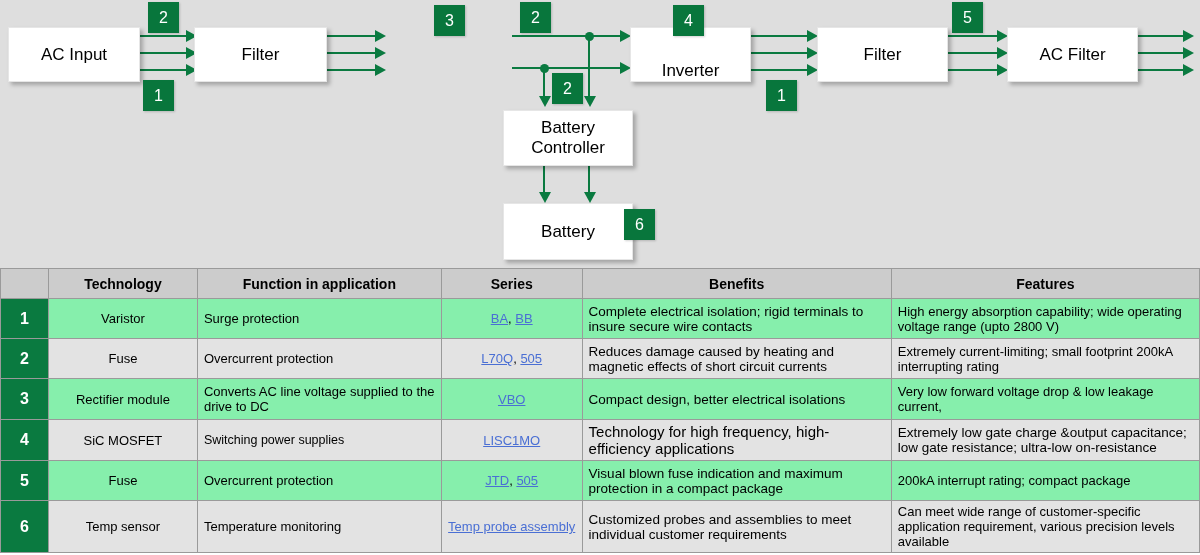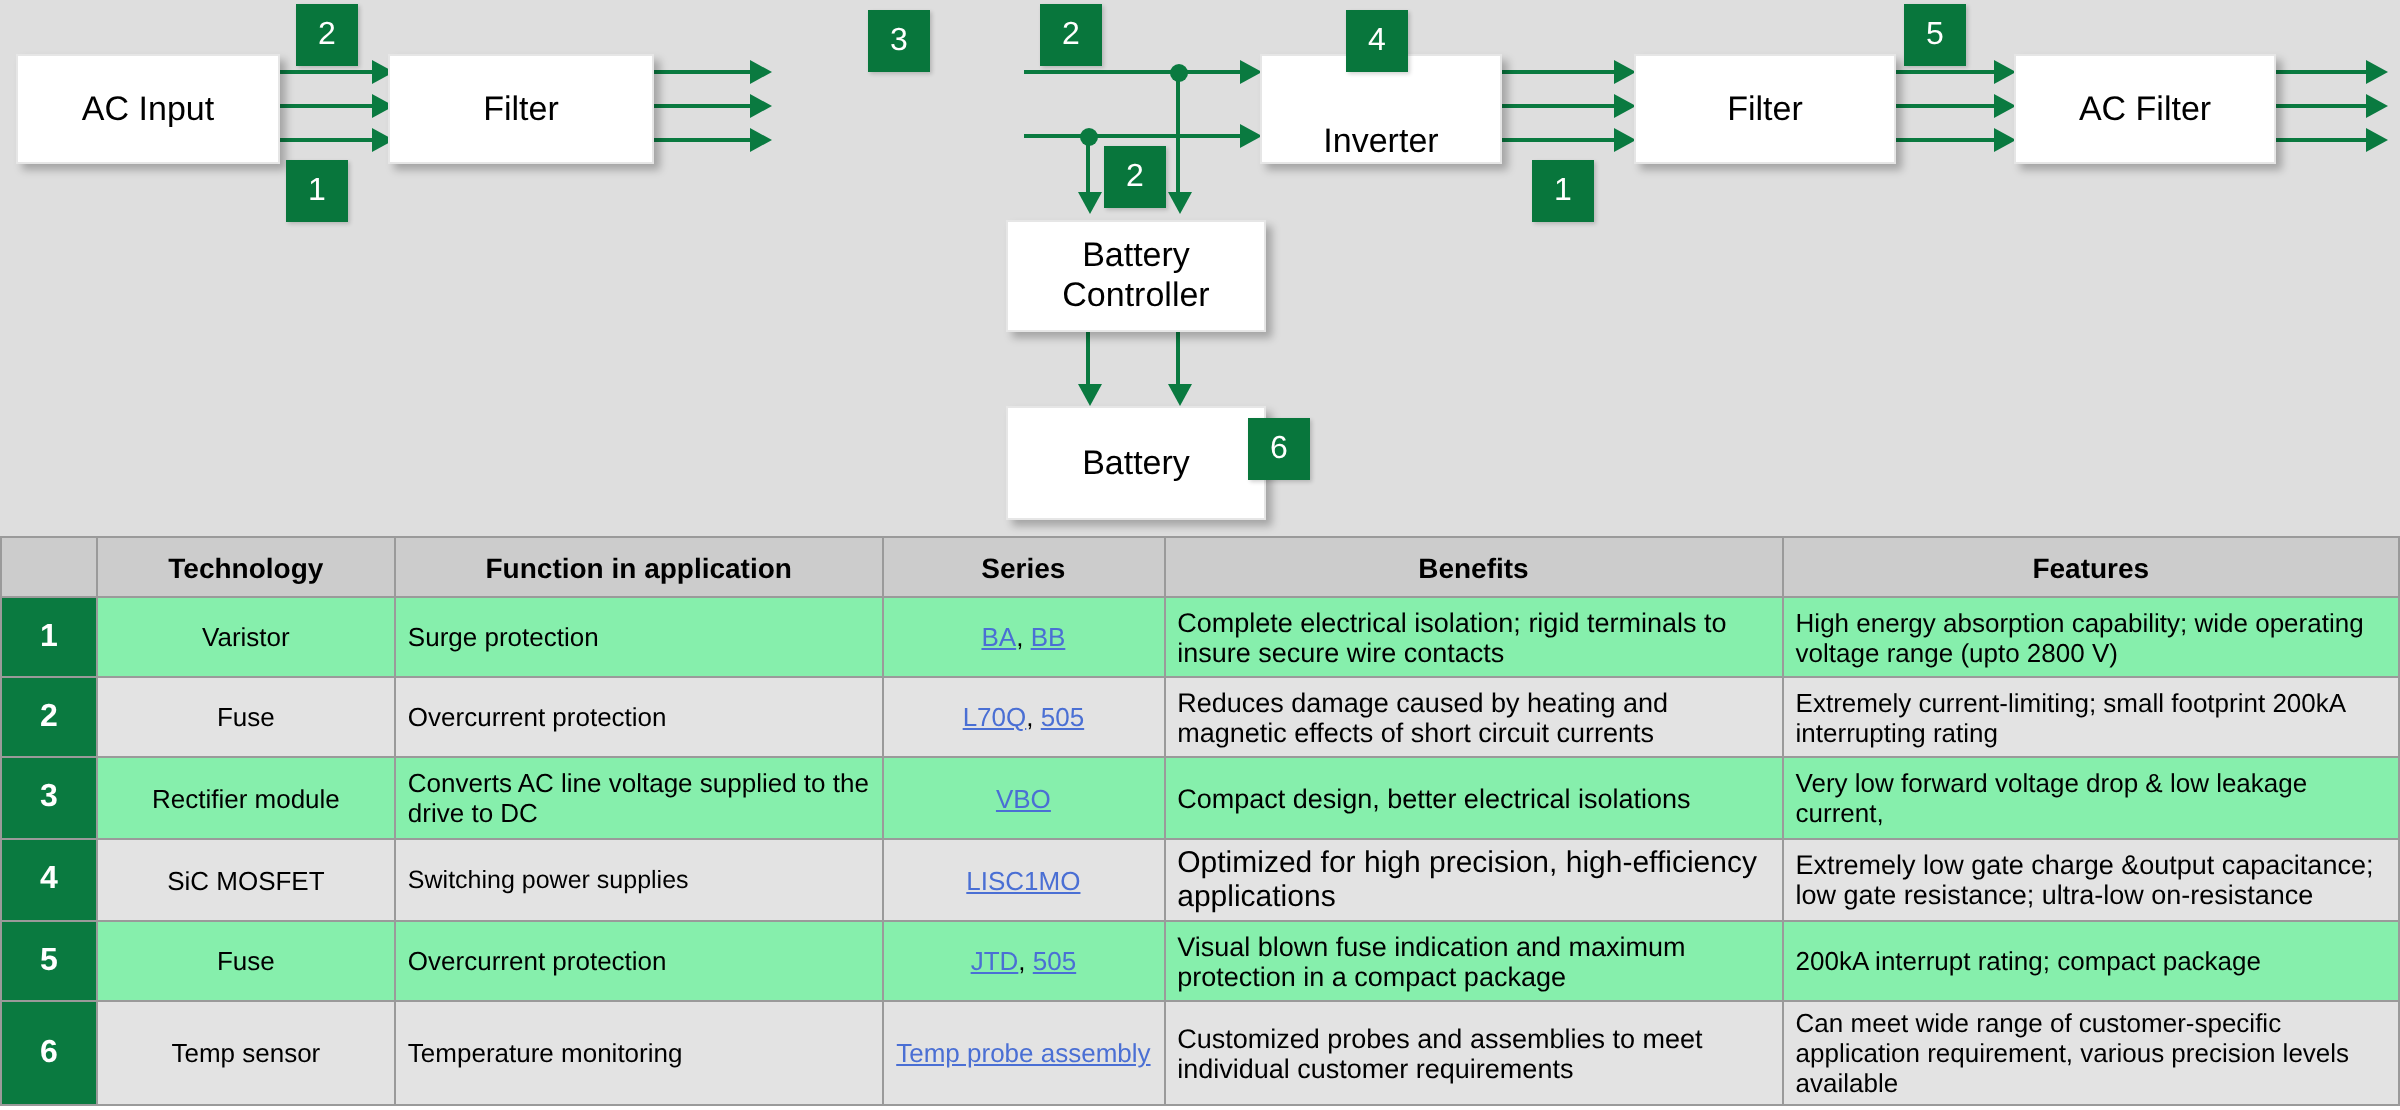--- a/index.html
+++ b/index.html
@@ -273,21 +273,21 @@
         <td class="func">Converts AC line voltage supplied to the drive to DC</td>
         <td class="series"><a class="series-link">VBO</a></td>
         <td class="benefits">Compact design, better electrical isolations</td>
         <td class="features">Very low forward voltage drop &amp; low leakage current,</td>
       </tr>
       <tr class="shade big" style="height:40px;">
         <td class="idx">4</td>
         <td class="tech">SiC MOSFET</td>
         <td class="func">Switching power supplies</td>
         <td class="series"><a class="series-link">LISC1MO</a></td>
-        <td class="benefits">Optimized for high precision, high-efficiency applications</td>
+        <td class="benefits">Technology for high frequency, high-efficiency applications</td>
         <td class="features">Extremely low gate charge &amp;output capacitance; low gate resistance; ultra-low on-resistance</td>
       </tr>
       <tr class="plain" style="height:40px;">
         <td class="idx">5</td>
         <td class="tech">Fuse</td>
         <td class="func">Overcurrent protection</td>
         <td class="series"><a class="series-link">JTD</a><span class="sep">, </span><a class="series-link">505</a></td>
         <td class="benefits">Visual blown fuse indication and maximum protection in a compact package</td>
         <td class="features">200kA  interrupt rating; compact package</td>
       </tr>

